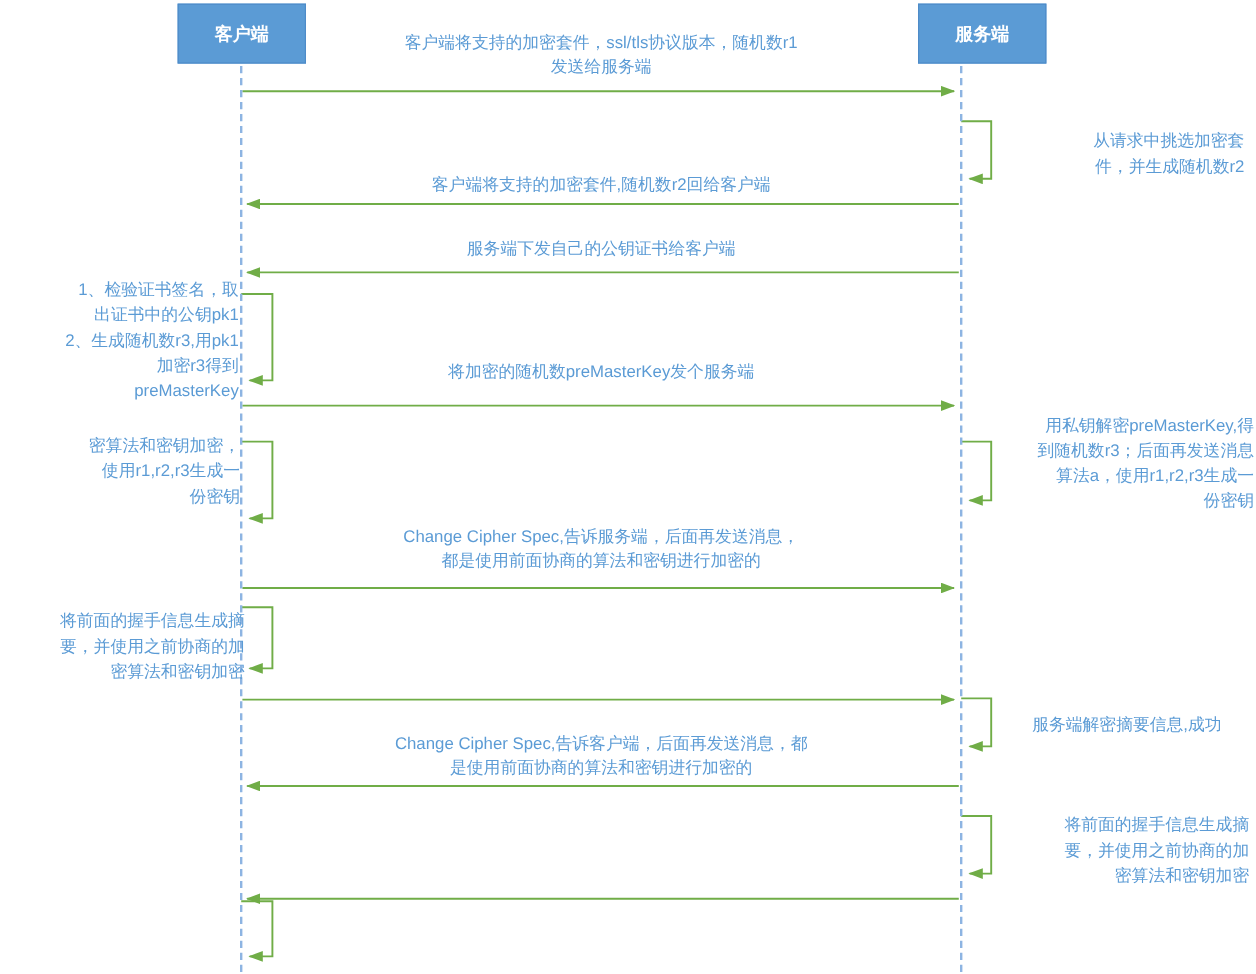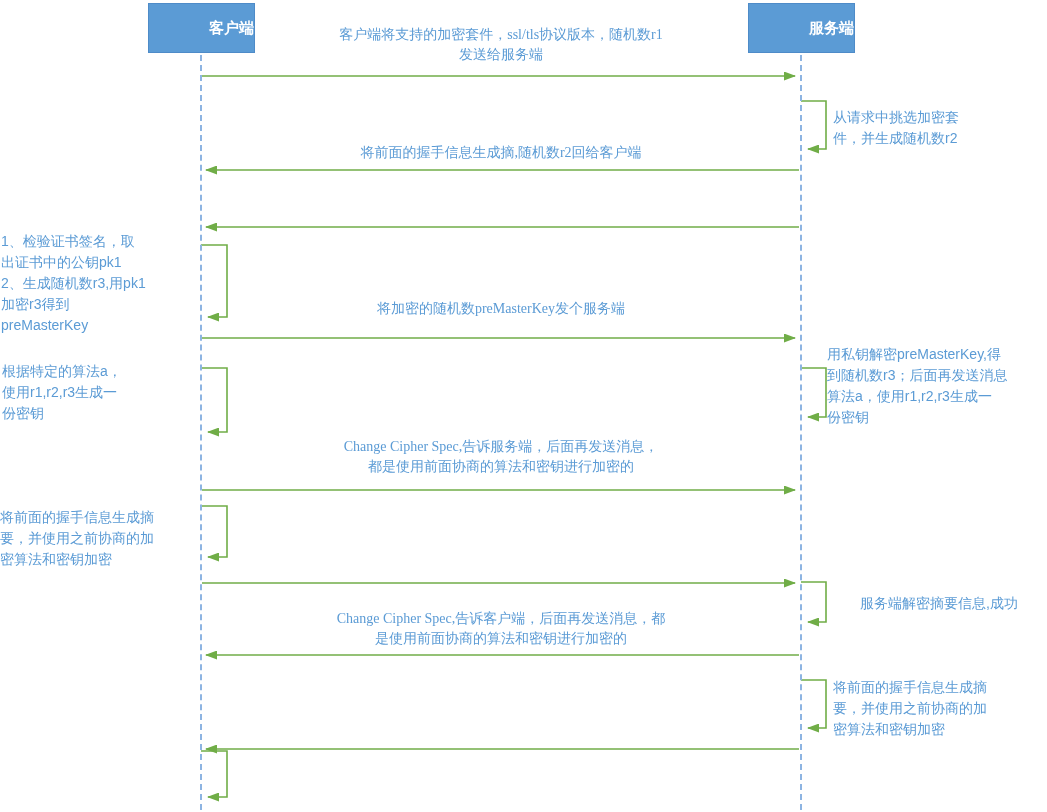--- a/index.html
+++ b/index.html
@@ -12,29 +12,29 @@
     font-family:"Liberation Sans","DejaVu Sans",sans-serif;
   }
   .links{position:absolute;left:0;top:0;width:1047px;height:812px;pointer-events:none;}
   .links line,.links path.loop{stroke:var(--arrow,#70AD47);stroke-width:1.6;fill:none;}
   #ah path{fill:var(--arrow,#70AD47);}
   .lifeline{position:absolute;top:55px;bottom:2px;width:0;border-left:2px dashed var(--lifeline,#8DB4E2);}
   .actor{
     position:absolute;top:3px;width:107px;height:50px;
     background:var(--actor-fill,#5B9BD5);border:1px solid var(--actor-border,#4E8BC8);
     color:var(--actor-text,#fff);font-weight:bold;font-size:15px;
-    display:flex;align-items:center;justify-content:flex-end;box-sizing:border-box;
+    display:flex;align-items:center;justify-content:center;box-sizing:border-box;
   }
   .mlabel{
     position:absolute;left:205px;width:592px;text-align:center;
-    color:var(--text,#5B9BD5);font-size:14px;line-height:20px;white-space:pre-line;font-family:Liberation Serif, serif;
+    color:var(--text,#5B9BD5);font-size:14px;line-height:20px;white-space:pre-line;
   }
   .note{
     position:absolute;color:var(--text,#5B9BD5);font-size:14px;line-height:21px;
-    white-space:pre-line;text-align:left;
+    white-space:pre-line;text-align:right;
   }
 </style>
 </head>
 <body>
 
 <div class="stage">
 
   <svg class="links" viewBox="0 0 1047 812" aria-hidden="true">
     <defs>
       <marker id="ah" markerUnits="userSpaceOnUse" markerWidth="12" markerHeight="9" refX="11" refY="4.5" orient="auto">
@@ -58,39 +58,40 @@
     <line x1="799" y1="749" x2="206" y2="749" marker-end="url(#ah)"></line>
     <path class="loop" d="M201,751 H227 V797 H208" marker-end="url(#ah)"></path>
   </svg>
 
   <div class="lifeline" style="left:200px"></div>
   <div class="lifeline" style="left:800px"></div>
 
   <div class="actor" style="left:148px">
     <span>客户端</span>
   </div>
-  <div class="actor" style="left:748px">
+  <div class="actor" style="left:765px">
     <span>服务端</span>
   </div>
 
   <div class="mlabel" style="top:25px">客户端将支持的加密套件，ssl/tls协议版本，随机数r1
 发送给服务端</div>
-  <div class="mlabel" style="top:143px">将前面的握手信息生成摘,随机数r2回给客户端</div>
+  <div class="mlabel" style="top:143px">客户端将支持的加密套件,随机数r2回给客户端</div>
+  <div class="mlabel" style="top:197px">服务端下发自己的公钥证书给客户端</div>
   <div class="mlabel" style="top:299px">将加密的随机数preMasterKey发个服务端</div>
   <div class="mlabel" style="top:437px">Change Cipher Spec,告诉服务端，后面再发送消息，
 都是使用前面协商的算法和密钥进行加密的</div>
   <div class="mlabel" style="top:609px">Change Cipher Spec,告诉客户端，后面再发送消息，都
 是使用前面协商的算法和密钥进行加密的</div>
 
   <div class="note" style="left:1px;width:198px;top:231px">1、检验证书签名，取
 出证书中的公钥pk1
 2、生成随机数r3,用pk1
 加密r3得到
 preMasterKey</div>
-  <div class="note" style="left:2px;width:198px;top:361px">根据特定的算法a，
+  <div class="note" style="left:2px;width:198px;top:361px">密算法和密钥加密，
 使用r1,r2,r3生成一
 份密钥</div>
   <div class="note" style="left:0px;width:204px;top:507px">将前面的握手信息生成摘
 要，并使用之前协商的加
 密算法和密钥加密</div>
 
   <div class="note" style="left:833px;width:204px;top:107px">从请求中挑选加密套
 件，并生成随机数r2</div>
   <div class="note" style="left:827px;width:218px;top:344px">用私钥解密preMasterKey,得
 到随机数r3；后面再发送消息

